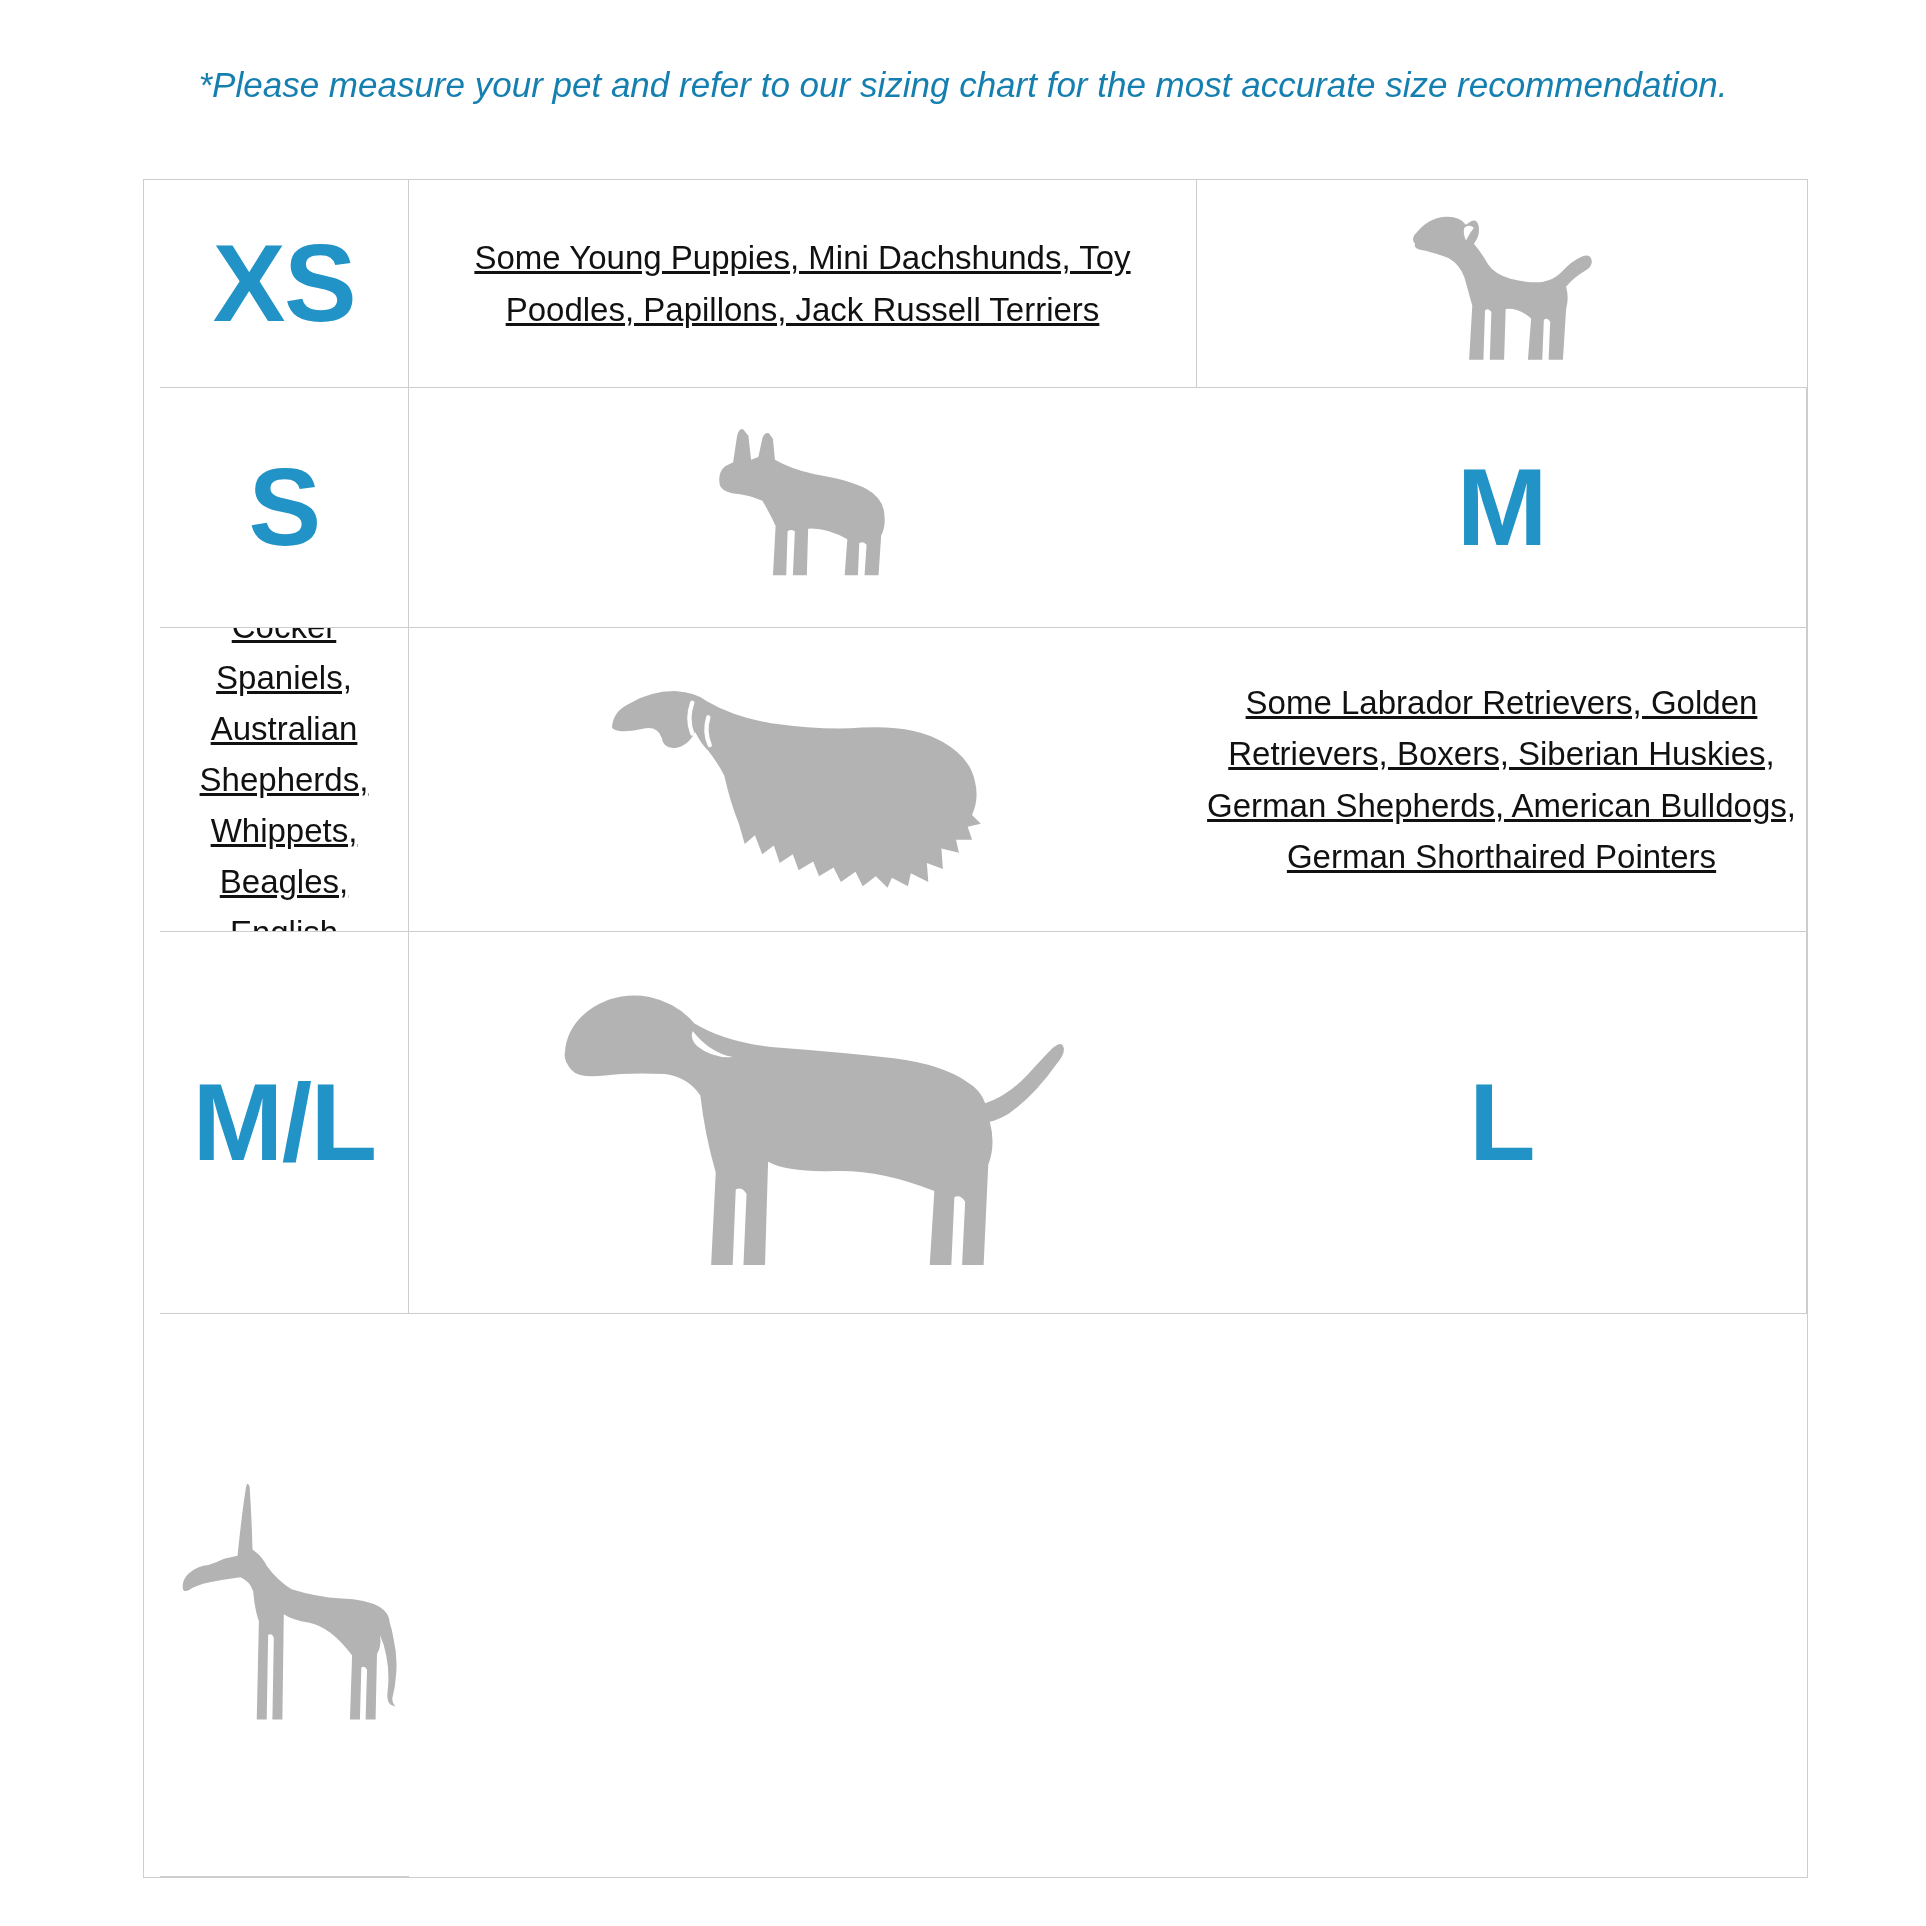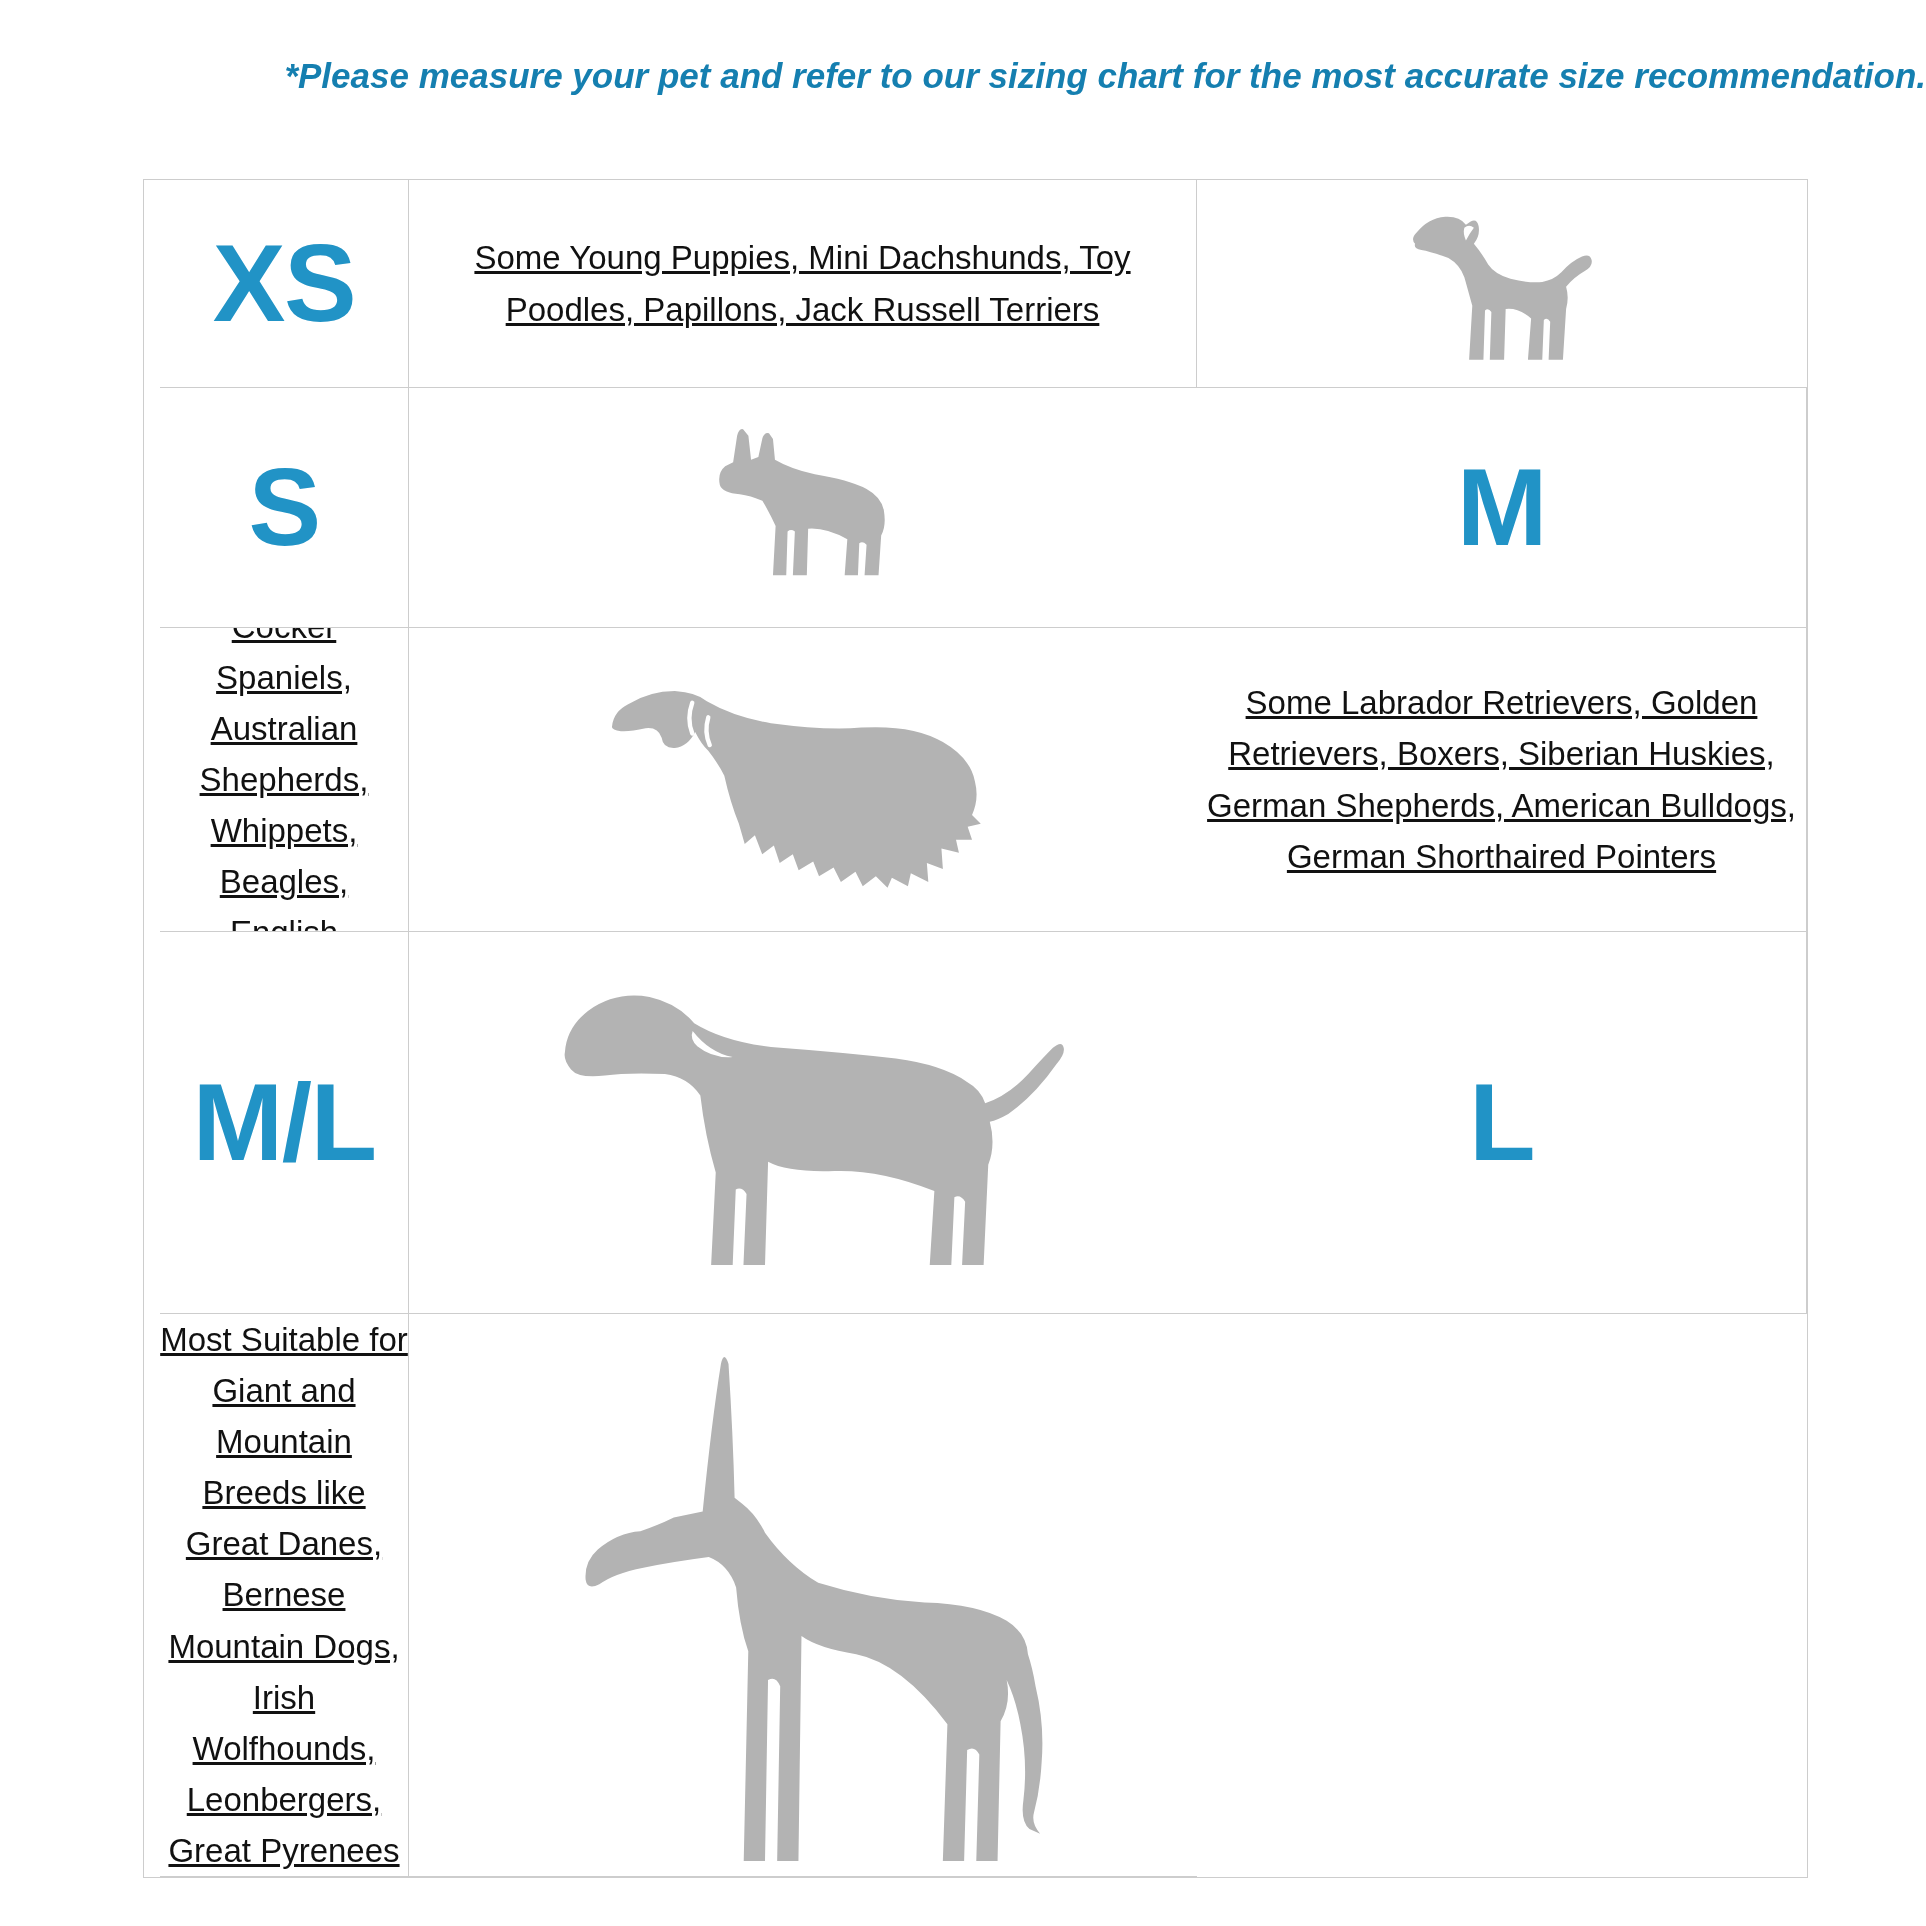--- a/index.html
+++ b/index.html
@@ -9,24 +9,24 @@
     height: 1926px;
     background: #ffffff;
     font-family: "Liberation Sans", "DejaVu Sans", sans-serif;
     position: relative;
     overflow: hidden;
   }
   .header-note {
     position: absolute;
     left: 0;
     right: 0;
-    top: 56px;
-    text-align: right;
+    top: 65px;
+    text-align: center;
     font-size: 35px;
-    font-weight: bold;
+    font-weight: normal;
     font-style: italic;
     color: var(--header-blue, #157fb0);
     letter-spacing: 0px;
   }
   .size-table {
     position: absolute;
     left: 143px;
     top: 179px;
     width: 1647px;
     height: 1697px;
@@ -124,26 +124,20 @@
   <div class="cell col-3 row-ml icon-cell">
     <svg width="539" height="331" viewBox="0 0 700 430">
       <path class="dog" d="M40,124 Q42,92 70,70 Q106,44 150,52 Q186,60 208,86 Q250,112 320,118 Q400,124 470,132 Q530,140 562,162 Q580,172 586,190 Q616,180 642,152 Q662,130 674,118 Q686,108 688,118 Q690,126 678,140 Q650,180 616,204 Q602,212 592,214 Q600,244 590,270 L584,400 L556,400 L560,318 Q554,308 546,312 L542,400 L514,400 L520,304 Q450,276 390,278 Q330,280 304,266 L300,400 L272,400 L276,308 Q270,298 262,302 L258,400 L230,400 L236,280 Q222,232 216,180 Q200,156 170,152 Q120,150 92,154 Q58,158 48,146 Q38,134 40,124 Z"></path>
       <path class="dog-highlight" d="M206,96 Q228,124 258,130 Q232,132 212,116 Q202,106 206,96 Z"></path>
     </svg>
   </div>
 
   <div class="cell col-1 row-l">
     <div class="size-label">L</div>
   </div>
-  <div class="cell col-2 row-l">
-    <div class="breed-description">Most Suitable for Giant and Mountain
-Breeds like Great Danes, Bernese
-Mountain Dogs, Irish Wolfhounds,
-Leonbergers, Great Pyrenees</div>
-  </div>
   <div class="cell col-3 row-l icon-cell">
     <svg width="532" height="532" viewBox="0 0 700 700">
       <path class="dog" d="M64,330 Q62,306 80,290 Q106,268 136,266 Q160,258 180,248 L218,240 Q230,120 242,46 Q246,28 252,46 Q258,140 260,222 L270,230 Q288,244 300,268 Q330,310 370,334 Q440,356 510,360 Q580,362 618,384 Q644,400 646,428 Q652,446 656,470 Q668,520 664,570 Q662,606 654,636 Q650,650 662,664 L648,658 Q636,648 640,620 Q646,570 636,520 Q630,488 618,462 Q624,492 610,516 L606,700 L578,700 L582,560 Q576,548 566,554 L562,700 L534,700 L540,520 Q480,440 420,428 Q370,420 348,404 L344,700 L316,700 L320,470 Q314,456 304,462 L300,700 L272,700 L278,424 Q266,390 262,340 Q252,310 226,300 Q180,306 140,314 Q100,322 82,336 Q66,344 64,330 Z"></path>
     </svg>
   </div>
 
 </div>
 
 
 </body></html>

